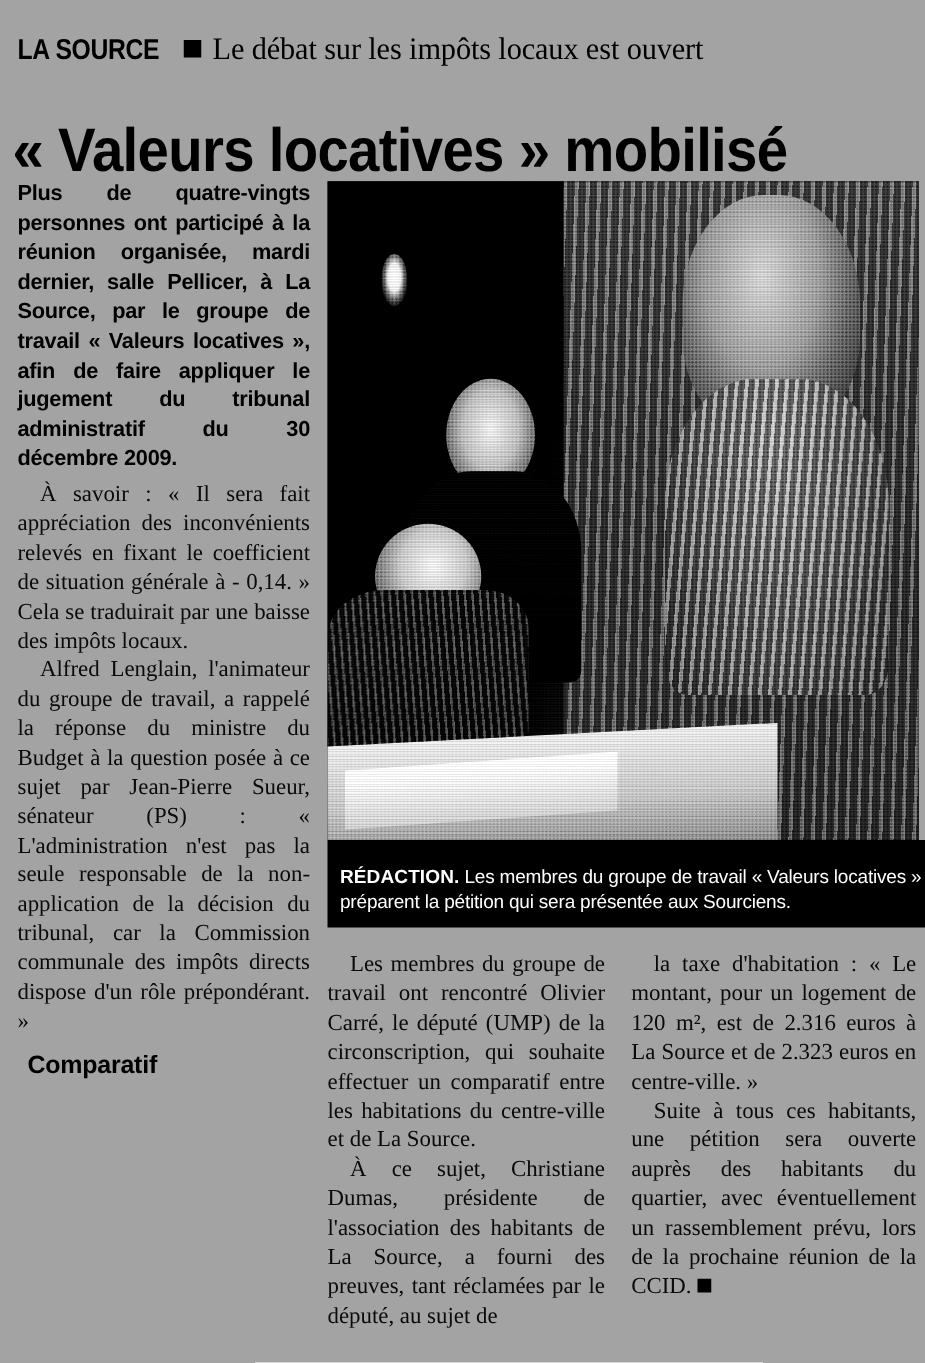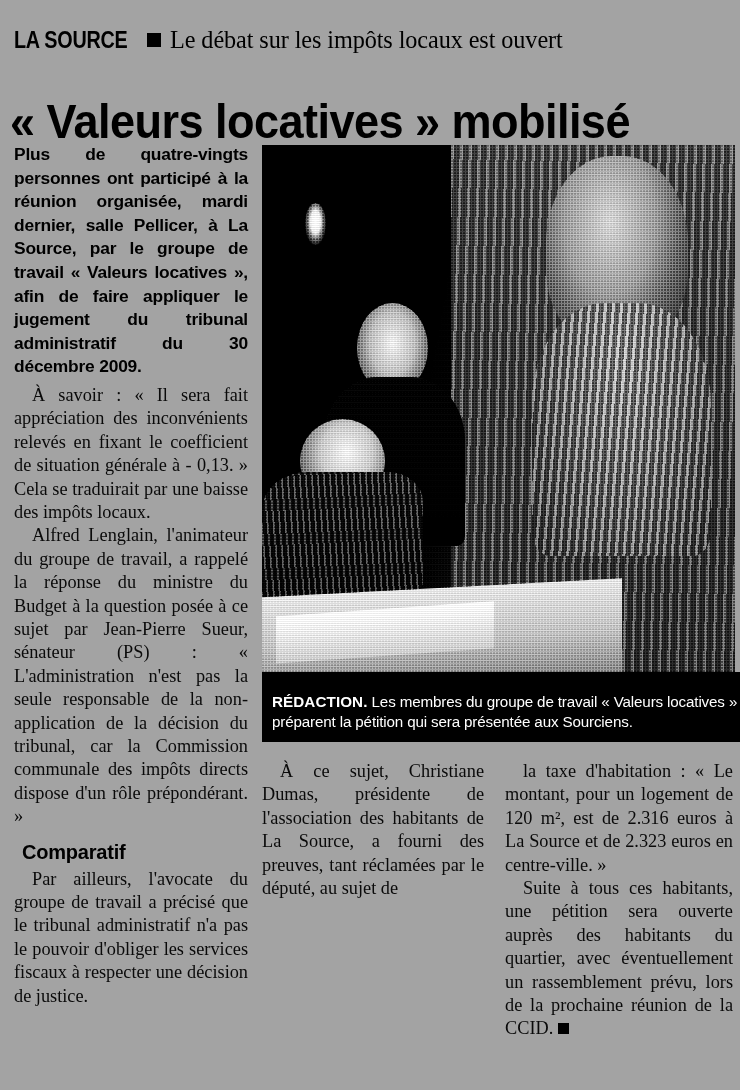--- a/index.html
+++ b/index.html
@@ -254,24 +254,23 @@
   <div class="kicker-row">
     <span class="kicker-locality">LA SOURCE</span>
     <span class="kicker-square"></span>
     <span class="kicker-text">Le débat sur les impôts locaux est ouvert</span>
   </div>
 
   <h1 class="headline">« Valeurs locatives » mobilisé</h1>
 
   <div class="col-left">
     <p class="lead">Plus de quatre-vingts personnes ont participé à la réunion organisée, mardi dernier, salle Pellicer, à La Source, par le groupe de travail « Valeurs locatives », afin de faire appliquer le jugement du tribunal administratif du 30 décembre 2009.</p>
-    <p class="body-p">À savoir : « Il sera fait appréciation des inconvénients relevés en fixant le coefficient de situation générale à - 0,13. » Cela se traduirait par une baisse des impôts locaux.</p>
+    <p class="body-p">À savoir : « Il sera fait appréciation des inconvénients relevés en fixant le coefficient de situation générale à - 0,14. » Cela se traduirait par une baisse des impôts locaux.</p>
     <p class="body-p">Alfred Lenglain, l'animateur du groupe de travail, a rappelé la réponse du ministre du Budget à la question posée à ce sujet par Jean-Pierre Sueur, sénateur (PS) : « L'administration n'est pas la seule responsable de la non-application de la décision du tribunal, car la Commission communale des impôts directs dispose d'un rôle prépondérant. »</p>
     <h2 class="subhead">Comparatif</h2>
-    <p class="body-p">Par ailleurs, l'avocate du groupe de travail a précisé que le tribunal administratif n'a pas le pouvoir d'obliger les services fiscaux à respecter une décision de justice.</p>
   </div>
 
   <div class="photo-block">
     <div class="photo">
       <div class="ph-layer ph-dark-left"></div>
       <div class="ph-layer ph-curtain"></div>
       <div class="ph-layer ph-lamp"></div>
       <div class="ph-layer ph-figure ph-f1"></div>
       <div class="ph-layer ph-figure ph-f2"></div>
       <div class="ph-layer ph-woman-head"></div>
@@ -283,20 +282,21 @@
       <div class="ph-layer ph-halftone"></div>
       <div class="ph-layer ph-grain"></div>
     </div>
     <div class="caption">
       <b>RÉDACTION.</b>
       <span>Les membres du groupe de travail « Valeurs locatives » préparent la pétition qui sera présentée aux Sourciens.</span>
     </div>
   </div>
 
   <div class="col-mid">
+    <p class="body-p">Les membres du groupe de travail ont rencontré Olivier Carré, le député (UMP) de la circonscription, qui souhaite effectuer un comparatif entre les habitations du centre-ville et de La Source.</p>
     <p class="body-p">À ce sujet, Christiane Dumas, présidente de l'association des habitants de La Source, a fourni des preuves, tant réclamées par le député, au sujet de</p>
   </div>
 
   <div class="col-right">
     <p class="body-p">la taxe d'habitation : « Le montant, pour un logement de 120 m², est de 2.316 euros à La Source et de 2.323 euros en centre-ville. »</p>
     <p class="body-p"><span>Suite à tous ces habitants, une pétition sera ouverte auprès des habitants du quartier, avec éventuellement un rassemblement prévu, lors de la prochaine réunion de la CCID.</span><span class="endmark"></span></p>
   </div>
 
 </div>
 

